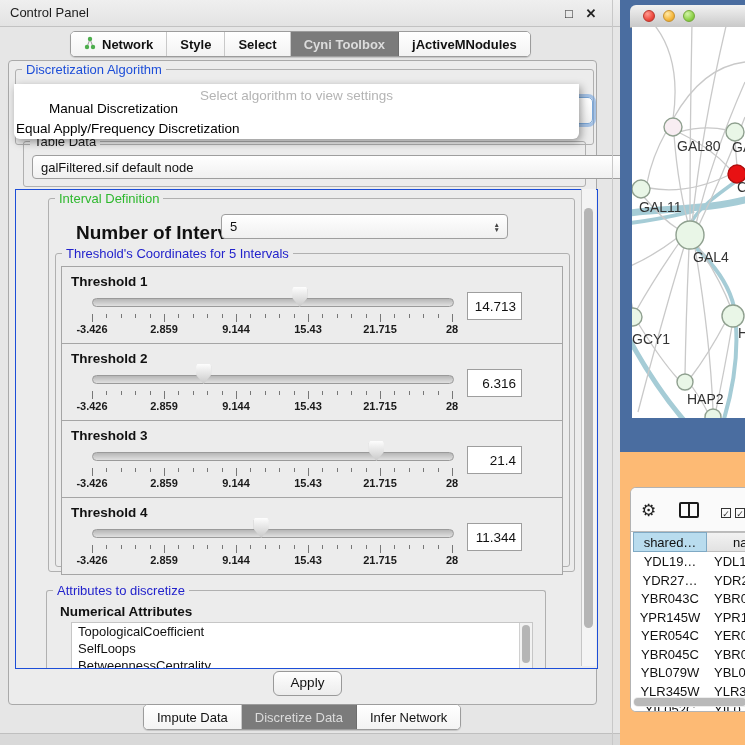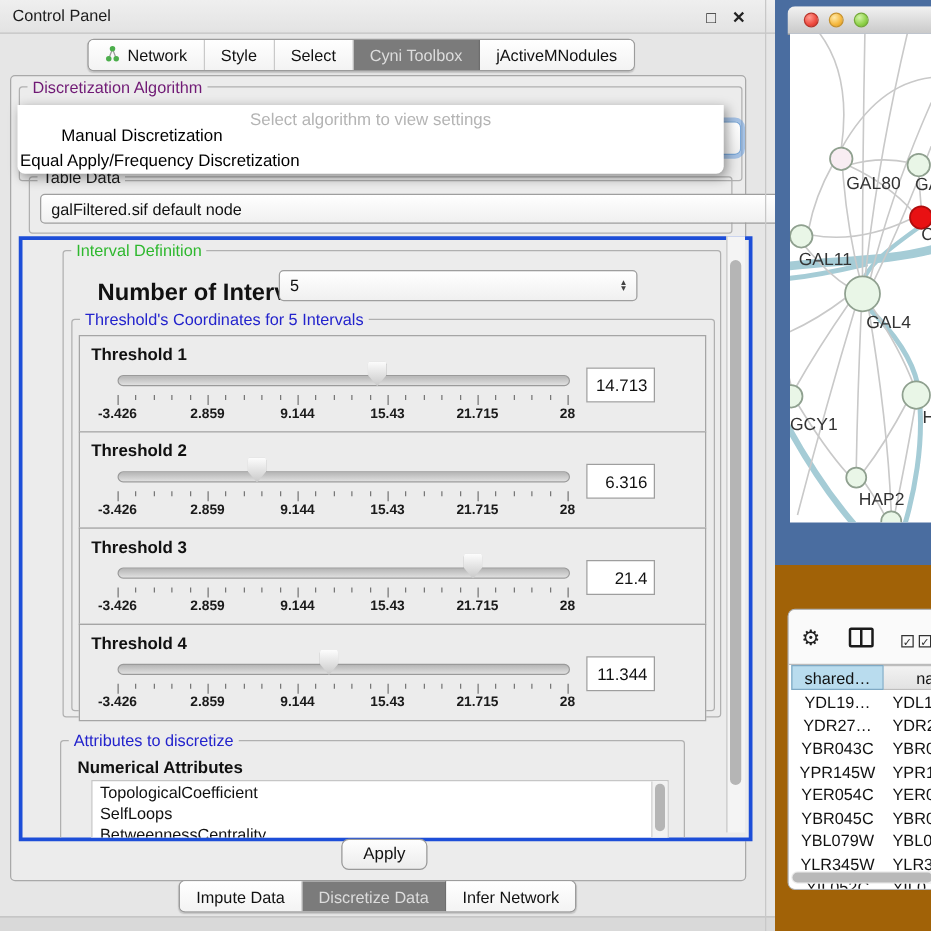--- a/index.html
+++ b/index.html
@@ -12,21 +12,21 @@
   #cp-titlebar{left:0;top:0;width:620px;height:26px;background:linear-gradient(#efefef,#e3e3e3);border-bottom:1px solid #c2c2c2;}
   #cp-title{left:10px;top:5px;font-size:13px;color:#1c1c1c;}
   .win-ctl{top:6px;font-size:13px;color:#222;width:16px;text-align:center;cursor:default;}
   #float-btn{left:561px;}
   #close-btn{left:583px;font-weight:bold;}
 
   .tabgroup{display:flex;height:24px;border:1px solid #9c9c9c;border-radius:5px;overflow:hidden;background:#fff;box-shadow:0 1px 1px rgba(0,0,0,.15);}
   .tab{display:flex;align-items:center;padding:0 13px;font-size:13px;color:#111;background:linear-gradient(#ffffff,#f3f3f3);border-right:1px solid #c9c9c9;white-space:nowrap;cursor:default;}
   .tab:last-child{border-right:none;}
   .tab.sel{background:#7b7b7b;color:#dcdcdc;border-right:1px solid #6e6e6e;}
-  #top-tabs{left:70px;top:31px;}
+  #top-tabs{left:70px;top:31px;font-weight:bold;}
   #bottom-tabs{left:143px;top:704px;}
   .tab .net-ico{margin-right:6px;}
 
   #content-panel{left:8px;top:60px;width:587px;height:643px;background:#ececec;border:1px solid #a9a9a9;border-radius:4px;}
 
   .groupbox{border:1px solid #b0b0b0;border-radius:3px;}
   .grouptitle{position:absolute;top:-8px;left:6px;background:#ececec;padding:0 4px;font-size:13px;white-space:nowrap;}
 
   
   #disc-group{left:6px;top:8px;width:577px;height:74px;}
@@ -39,21 +39,21 @@
   #algo-opt-0{top:17px;font-weight:normal;margin-left:33px;}
   #algo-opt-1{top:37px;}
 
   
   #tabledata-group{left:14px;top:80px;width:561px;height:44px;}
   .combo{background:linear-gradient(#ffffff,#f0f0f0);border:1px solid #9e9e9e;border-radius:4px;font-size:13px;color:#111;display:flex;align-items:center;padding-left:8px;box-sizing:border-box;}
   .combo .arrows{position:absolute;right:7px;top:50%;transform:translateY(-50%);display:flex;flex-direction:column;line-height:5px;font-size:6.5px;color:#444;}
   #tabledata-combo{left:8px;top:13px;width:618px;height:24px;}
 
   
-  #scrollarea{left:6px;top:128px;width:581px;height:478px;border:3px solid #1d4ed8;background:#ececec;overflow:hidden;}
+  #scrollarea{left:6px;top:128px;width:581px;height:478px;border:1px solid #1d4ed8;background:#ececec;overflow:hidden;}
   #sa-vscroll{left:566px;top:0px;width:14px;height:477px;background:#f4f4f4;border-left:1px solid #c6c6c6;}
   #sa-vthumb{left:2px;top:19px;width:9px;height:420px;background:#b5b5b5;border-radius:6px;}
 
   #interval-group{left:32px;top:8px;width:525px;height:372px;}
   .gt-green{color:#2eb82e;}
   .gt-blue{color:#2323cc;}
   #numint-label{left:27px;top:23px;font-size:19px;font-weight:bold;color:#111;}
   #numint-combo{left:172px;top:15px;width:287px;height:25px;}
 
   #thr-group{left:6px;top:54px;width:513px;height:312px;}
@@ -76,21 +76,21 @@
   .attr-item{font-size:13px;color:#111;padding:1px 0 1px 6px;white-space:nowrap;}
   #attr-vscroll{left:447px;top:0;width:12px;height:47px;background:#f2f2f2;border-left:1px solid #d0d0d0;}
   #attr-vthumb{left:2px;top:2px;width:8px;height:38px;background:#b5b5b5;border-radius:5px;}
 
   #apply-btn{left:264px;top:610px;width:67px;height:23px;background:linear-gradient(#fefefe,#ececec);border:1px solid #999;border-radius:6px;font-size:13.5px;color:#111;text-align:center;line-height:22px;cursor:default;}
 
   #bottom-strip{left:0;top:733px;width:620px;height:12px;background:#d9d9d9;border-top:1px solid #bfbfbf;}
   #splitter{left:612px;top:0;width:1px;height:745px;background:#c8c8c8;}
 
   
-  #right-pane{left:620px;top:0;width:125px;height:745px;background:#a16207;}
+  #right-pane{left:620px;top:0;width:125px;height:745px;background:#fdba74;}
   #net-desktop{left:0;top:0;width:125px;height:452px;background:#4a6da0;}
   #net-titlebar{left:10px;top:5px;width:115px;height:22px;background:linear-gradient(#f2f2f2,#c9c9c9);border-radius:6px 0 0 0;border-bottom:1px solid #9a9a9a;}
   .light{position:absolute;top:5px;width:12px;height:12px;border-radius:50%;}
   #light-red{left:13px;background:radial-gradient(circle at 35% 30%,#ff9a90,#ee4b40 60%,#c33028);border:1px solid #b8352c;box-sizing:border-box;}
   #light-yellow{left:33px;background:radial-gradient(circle at 35% 30%,#ffe9a8,#f5b73c 60%,#d1952a);border:1px solid #c6922f;box-sizing:border-box;}
   #light-green{left:53px;background:radial-gradient(circle at 35% 30%,#d2f3a8,#8fd24a 60%,#6aac30);border:1px solid #74a93a;box-sizing:border-box;}
   #net-canvas{left:12px;top:27px;width:113px;height:391px;background:#fff;overflow:hidden;}
 
   #tp-titlebar{left:0;top:452px;width:125px;height:29px;background:linear-gradient(#f0f0f0,#e4e4e4);border-bottom:1px solid #cfcfcf;}
   #tp-title{left:15px;top:7px;font-size:13px;color:#1c1c1c;}
@@ -149,21 +149,21 @@
           <span>Cyni Toolbox</span>
         </div>
       <div class="tab">
           <span>jActiveMNodules</span>
         </div>
     </div>
 
     <div id="content-panel" class="abs">
 
       <div id="disc-group" class="abs groupbox">
-        <div class="grouptitle" style="color:#701a75;">Discretization Algorithm</div>
+        <div class="grouptitle" style="color:#1d4ed8;">Discretization Algorithm</div>
       </div>
       <div id="disc-combo" class="abs"></div>
 
       <div id="algo-popup" class="abs">
         <div id="algo-placeholder" class="abs">Select algorithm to view settings</div>
         <div id="algo-opt-0" class="abs algo-opt">Manual Discretization</div>
         <div id="algo-opt-1" class="abs algo-opt">Equal Apply/Frequency Discretization</div>
       </div>
 
       <div id="tabledata-group" class="abs groupbox">

